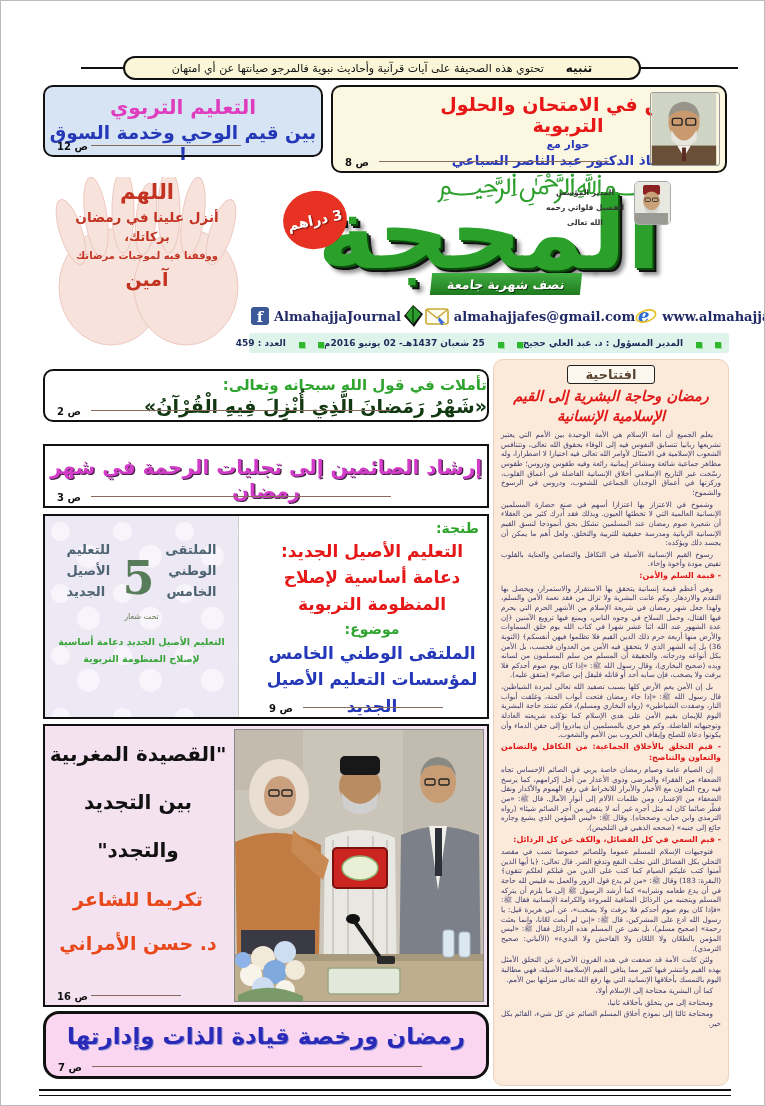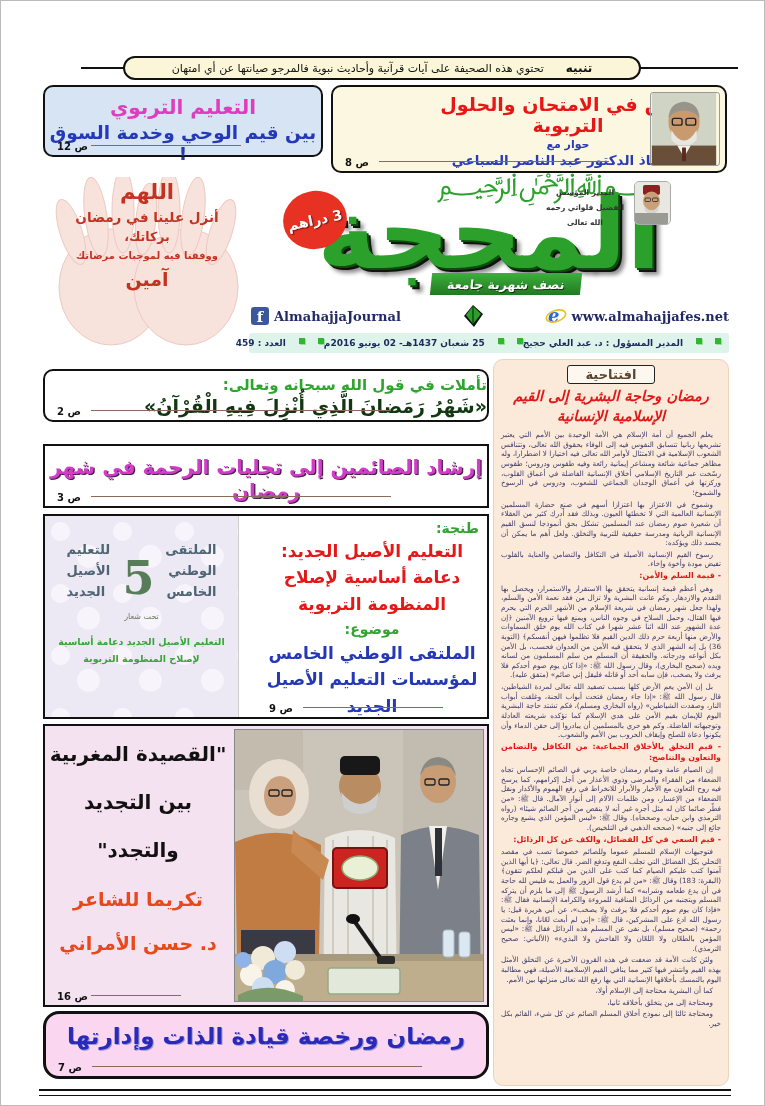--- a/index.html
+++ b/index.html
@@ -67,21 +67,21 @@
   
   .social { position:absolute; top:301px; left:250px; width:478px; height:28px; display:flex; align-items:center; justify-content:space-between; direction:ltr; z-index:7; }
   .sg { display:flex; align-items:center; gap:5px; font-family:"DejaVu Serif", serif; font-weight:bold; font-size:13px; color:#222a66; }
   .fb-ic { width:18px; height:18px; background:#3b5998; color:#fff; border-radius:3px; display:flex; align-items:flex-end; justify-content:center; font-size:15px; font-weight:bold; line-height:1; font-family:"DejaVu Serif",serif; }
   .infobar {
     position:absolute; top:332px; left:248px; width:480px; height:20px;
     background:#def3ea; border-radius:3px; display:flex; align-items:center;
     justify-content:space-between; padding:0 8px; font-size:9px; font-weight:bold; color:#1a2a5a; z-index:7;
   }
   .sq { display:inline-block; width:6px; height:6px; background:#2eb82e; margin-left:1px; box-shadow:1px 1px 0 #9adf9a; }
-  .ib-item { display:flex; align-items:flex-start; gap:12px; white-space:nowrap; }
+  .ib-item { display:flex; align-items:flex-end; gap:12px; white-space:nowrap; }
   
   .editorial {
     position:absolute; top:358px; left:492px; width:236px; height:727px;
     background:#fbe9d9; border-radius:10px; border:1px solid #ecd2ba; overflow:hidden;
   }
   .ed-label {
     width:88px; margin:5px auto 2px; background:#fdf8ef; border:1.5px solid #222; border-radius:3px;
     text-align:center; font-size:13px; font-weight:bold; color:#5a4632; padding:1px 0;
   }
   .ed-title { color:#e11818; font-weight:bold; font-size:14.5px; text-align:center; line-height:1.35; margin:3px 10px 4px;font-style:italic; }
@@ -219,20 +219,28 @@
       <span>AlmahajjaJournal</span>
     </span>
     <span class="sg">
       <svg width="24" height="24" viewBox="0 0 24 24">
         <polygon points="12,1 22,10 13,23 3,12" fill="#111"></polygon>
         <polygon points="12,2 20,10 12,20 5,11" fill="#2d9e2d"></polygon>
         <polyline points="12,2 12,20" stroke="#0a4a0a" stroke-width="1.4" fill="none"></polyline>
       </svg>
     </span>
     <span class="sg">
+      <svg width="24" height="17" viewBox="0 0 24 17">
+        <rect x="1" y="1" width="22" height="15" rx="2" fill="#fffdf2" stroke="#c8a832" stroke-width="1.6"></rect>
+        <polyline points="2,2 12,10 22,2" fill="none" stroke="#c8a832" stroke-width="1.4"></polyline>
+        <polygon points="14,9 20,15 17,15 19,18 17,18 15,15 13,12" fill="#3a6ad4"></polygon>
+      </svg>
+      <span>almahajjafes@gmail.com</span>
+    </span>
+    <span class="sg">
       <svg width="22" height="22" viewBox="0 0 22 22">
         <text x="3" y="17" font-size="18" font-weight="bold" font-style="italic" fill="#2a6ad4" font-family="DejaVu Serif,serif">e</text>
         <ellipse cx="11" cy="11" rx="10" ry="5.5" fill="none" stroke="#e8c020" stroke-width="1.6" transform="rotate(-18 11 11)"></ellipse>
       </svg>
       <span>www.almahajjafes.net</span>
     </span>
   </div>
 
   <div class="infobar">
     <span class="ib-item">

